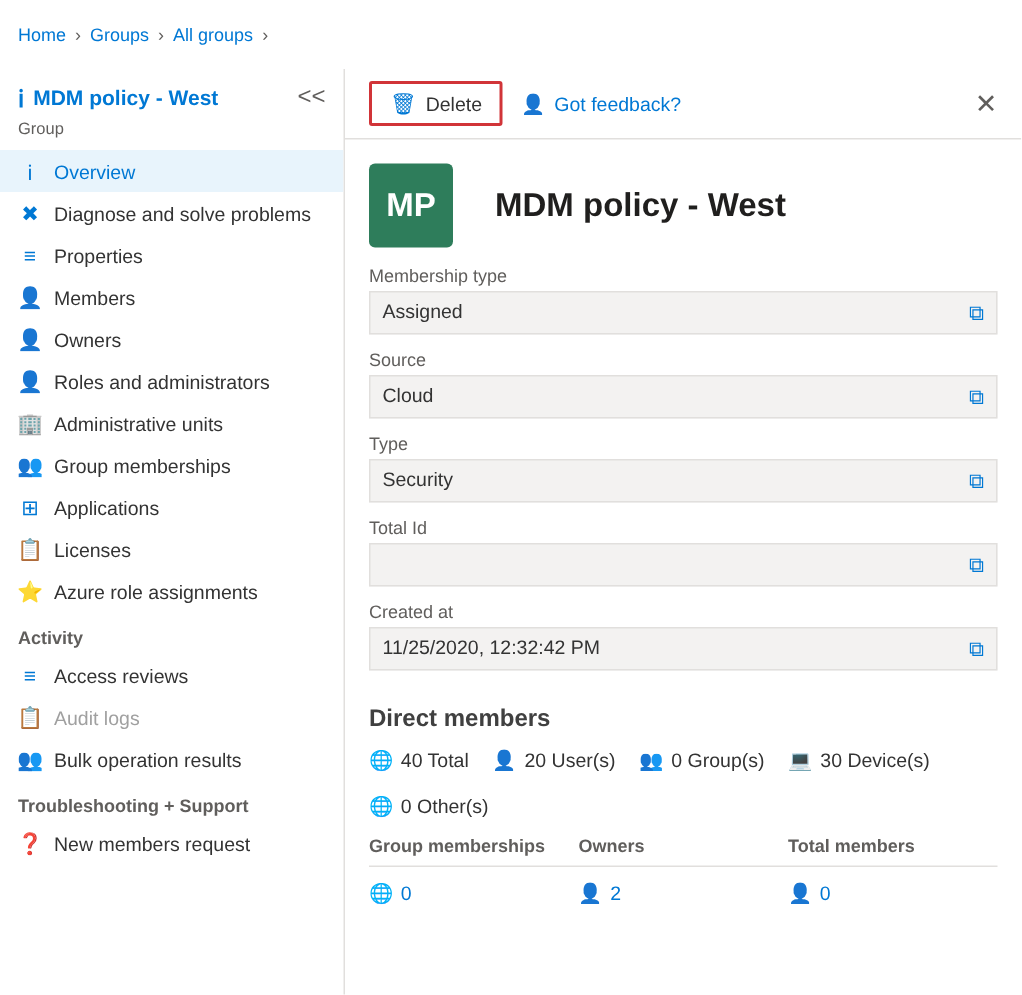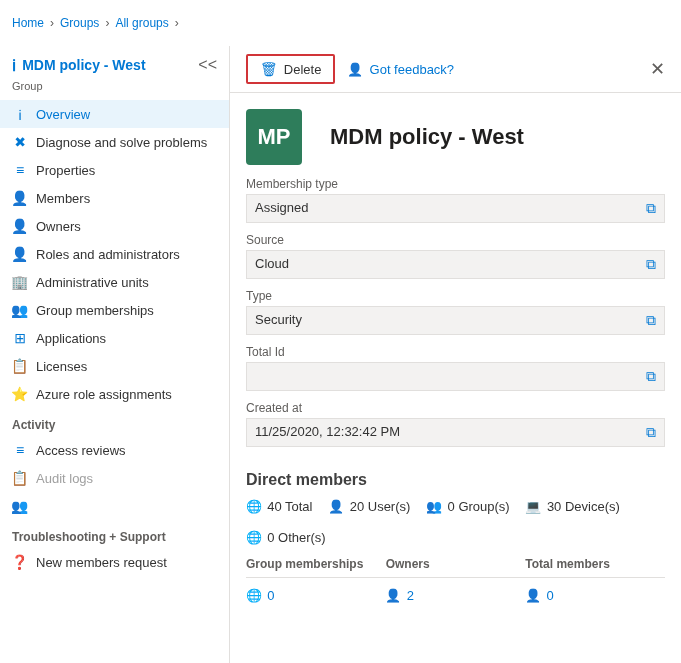--- a/index.html
+++ b/index.html
@@ -137,20 +137,21 @@
     <div class="sidebar-item">
       <span class="icon icon-blue">≡</span>
       <span>Access reviews</span>
     </div>
     <div class="sidebar-item" style="color:#a0a0a0;">
       <span class="icon icon-gray">📋</span>
       <span>Audit logs</span>
     </div>
     <div class="sidebar-item">
       <span class="icon icon-blue">👥</span>
+      <span>Bulk operation results</span>
     </div>
 
     <div class="sidebar-section-label">Troubleshooting + Support</div>
 
     <div class="sidebar-item">
       <span class="icon icon-blue">❓</span>
       <span>New members request</span>
     </div>
   </div>
 

